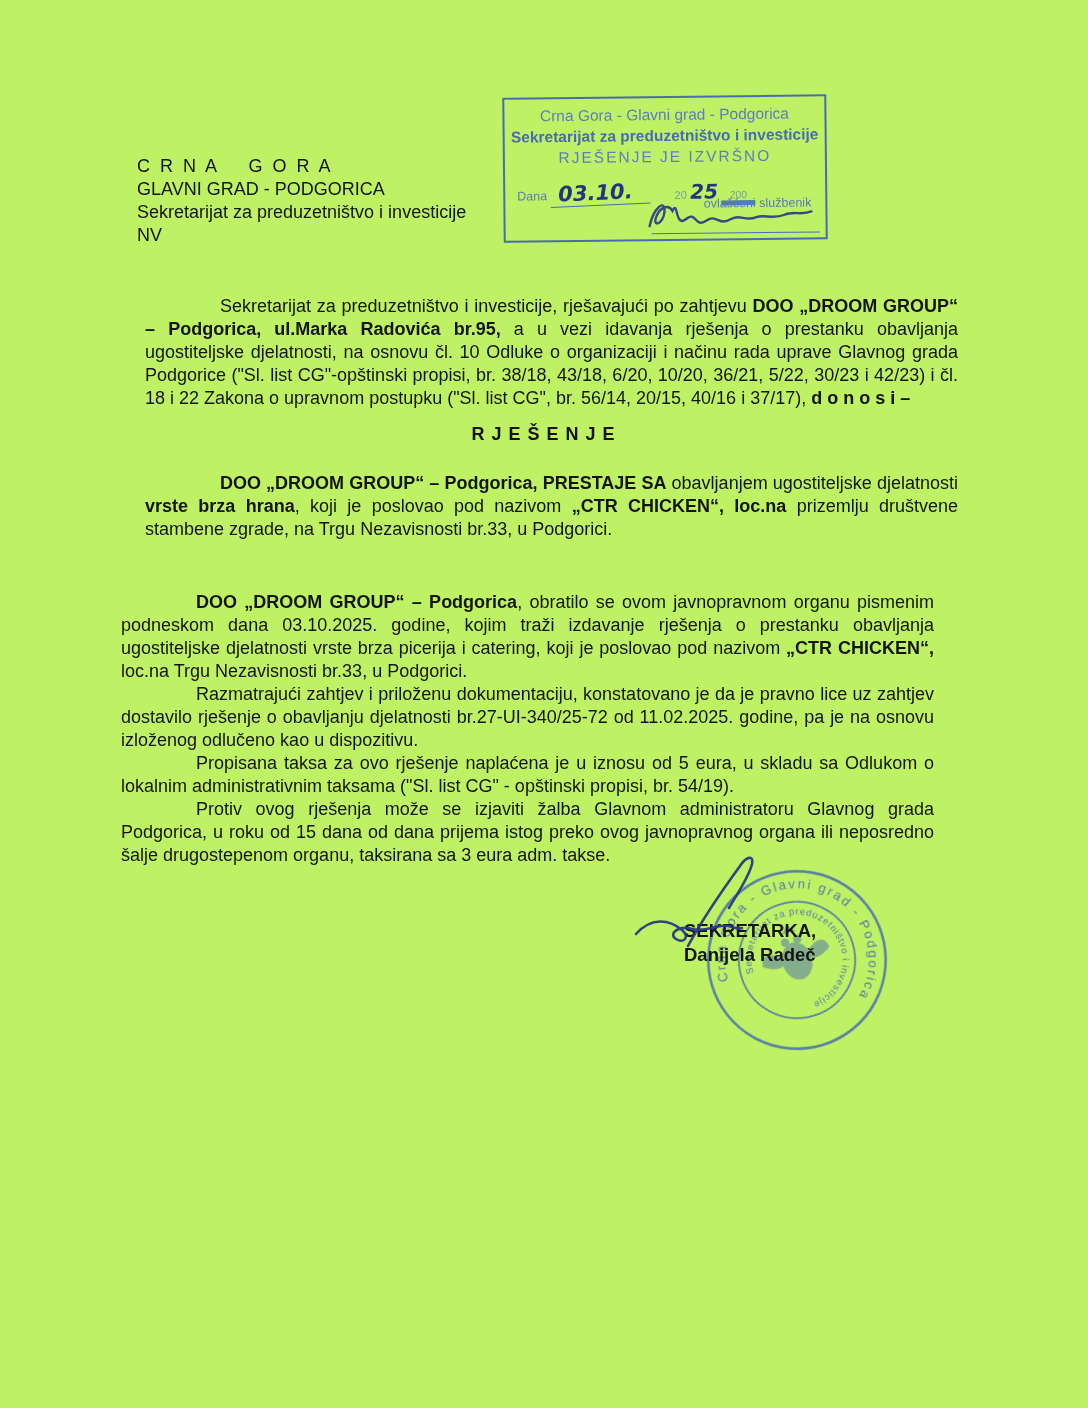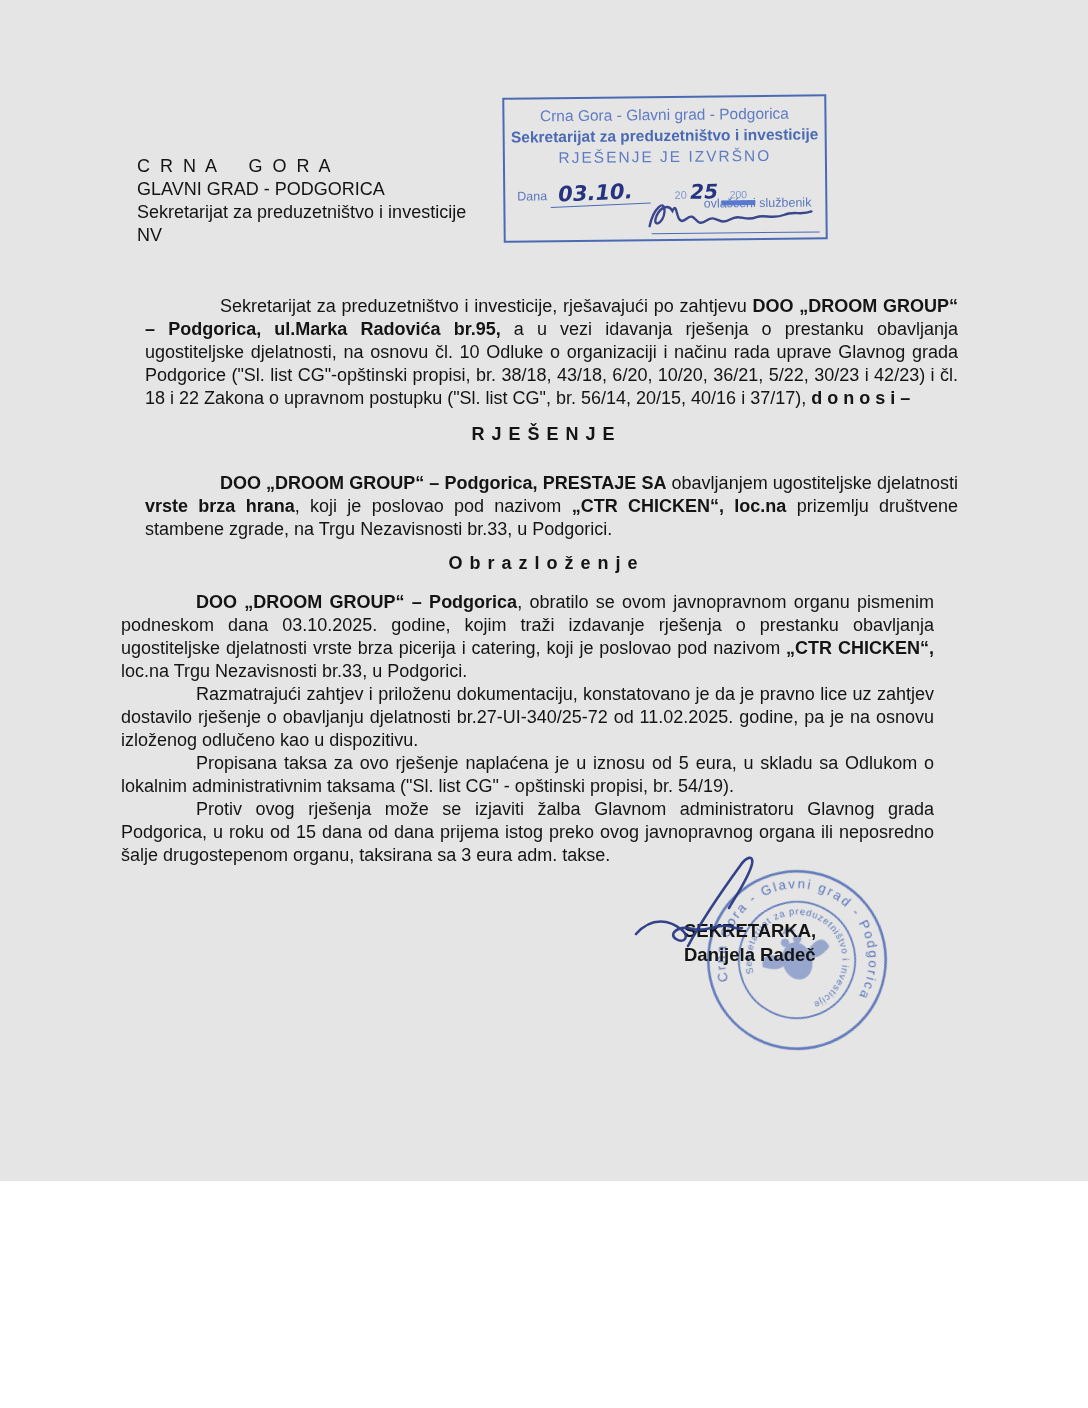--- a/index.html
+++ b/index.html
@@ -1,17 +1,17 @@
 <!DOCTYPE html>
 <html><head>
 <meta charset="utf-8">
 <style>
   html,body{margin:0;padding:0;background:#ffffff;}
   .page{
-    position:relative;width:1088px;height:1181px;background:#e5e5e5;
+    position:relative;width:1088px;height:1408px;background:#bef264;
     font-family:"Liberation Sans", sans-serif;color:#141414;overflow:hidden;
   }
   .b{font-weight:bold;}
   
   .hdr{position:absolute;left:137px;top:155px;font-size:18px;line-height:23px;}
   .hdr .country{white-space:pre;letter-spacing:2.5px;}
   
   .exec-stamp{
     position:absolute;left:503px;top:96px;width:320px;height:141px;
     border:2px solid #4a6bb4;color:#5b77bd;transform:rotate(-0.6deg);
@@ -83,21 +83,20 @@
   <p class="para indent" style="top:287px">
     <span>Sekretarijat za preduzetništvo i investicije, rješavajući po zahtjevu </span><span class="b">DOO „DROOM GROUP“ – Podgorica, ul.Marka Radovića br.95,</span><span> a u vezi idavanja rješenja o prestanku obavljanja  ugostiteljske djelatnosti, na osnovu čl. 10 Odluke o organizaciji i načinu rada uprave Glavnog grada Podgorice ("Sl. list CG"-opštinski propisi, br. 38/18, 43/18, 6/20, 10/20, 36/21, 5/22, 30/23 i 42/23) i čl. 18 i 22 Zakona o upravnom postupku ("Sl. list CG", br. 56/14, 20/15, 40/16 i 37/17), </span><span class="b">d o n o s i –</span>
   </p>
 
   <h2 class="center-h" style="top:424px">R J E Š E N J E</h2>
 
   <p class="para indent" style="top:464px">
     <span class="b">DOO  „DROOM GROUP“ – Podgorica, PRESTAJE SA</span><span> obavljanjem ugostiteljske djelatnosti </span><span class="b">vrste brza hrana</span><span>, koji je poslovao pod nazivom </span><span class="b">„CTR CHICKEN“, loc.na</span><span> prizemlju društvene stambene zgrade, na Trgu Nezavisnosti br.33, u Podgorici.</span>
   </p>
 
-  <h2 class="center-h" style="top:553px">O b r a z l o ž e n j e</h2>
 
   <div class="flow">
     <p>
       <span class="b">DOO „DROOM GROUP“ – Podgorica</span><span>, obratilo se ovom javnopravnom organu pismenim podneskom dana 03.10.2025. godine, kojim traži izdavanje rješenja o prestanku obavljanja ugostiteljske djelatnosti vrste brza picerija i catering, koji je poslovao pod nazivom </span><span class="b">„CTR CHICKEN“,</span><span> loc.na Trgu Nezavisnosti br.33, u Podgorici.</span>
     </p>
     <p>Razmatrajući zahtjev i priloženu dokumentaciju, konstatovano je da je pravno lice uz zahtjev dostavilo rješenje o obavljanju djelatnosti br.27-UI-340/25-72 od 11.02.2025. godine, pa je na osnovu izloženog odlučeno kao u dispozitivu.</p>
     <p>Propisana taksa za ovo rješenje naplaćena je u iznosu od 5 eura, u skladu sa Odlukom o lokalnim administrativnim taksama ("Sl. list CG" - opštinski propisi, br. 54/19).</p>
     <p>Protiv ovog rješenja može se izjaviti žalba Glavnom  administratoru Glavnog  grada Podgorica, u roku od 15 dana od dana prijema istog preko ovog javnopravnog organa ili neposredno  šalje drugostepenom organu, taksirana sa 3 eura  adm. takse.</p>
   </div>
 

